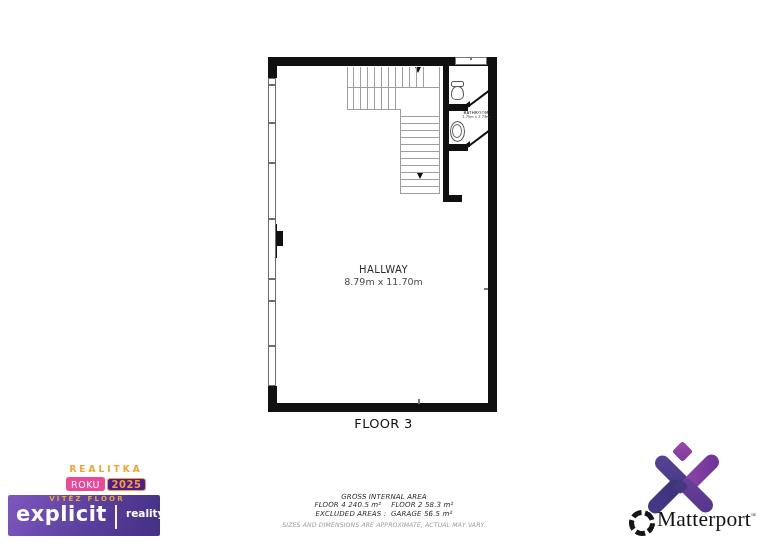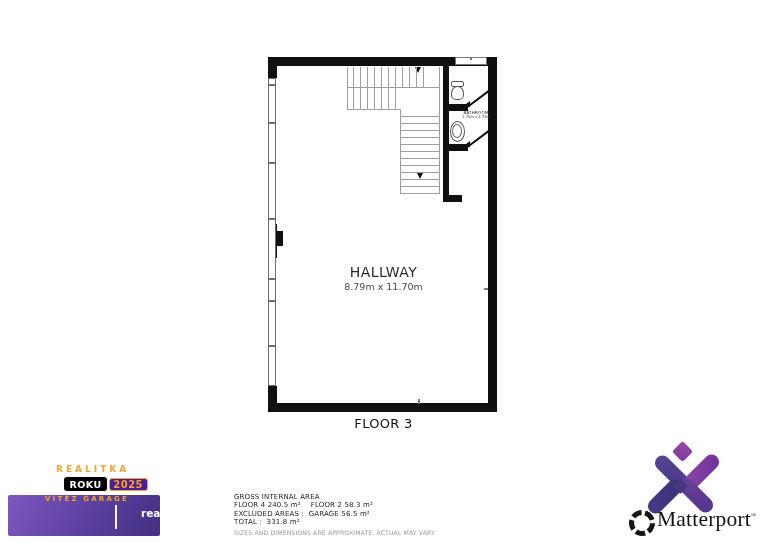--- a/index.html
+++ b/index.html
@@ -29,45 +29,45 @@
   .sink-inner{position:absolute;left:452px;top:124px;width:10px;height:14px;border:1px solid #6a6a6a;border-radius:50%;box-sizing:border-box;}
   
   .door{position:absolute;width:26px;height:1.6px;background:#111;}
   .door1{left:464.5px;top:98px;transform:rotate(-37deg);}
   .door2{left:464.5px;top:138px;transform:rotate(-37deg);}
   .wedge{position:absolute;width:8px;height:6px;background:#111;clip-path:polygon(0 100%,100% 100%,100% 0);}
   
   .arr{position:absolute;width:0;height:0;border-left:3.5px solid transparent;border-right:3.5px solid transparent;border-top:6px solid #111;}
   
   .room-label{position:absolute;text-align:center;color:#2b2b2b;}
-  .hallway-name{font-size:14px;letter-spacing:.4px;color:#2b2b2b;}
+  .hallway-name{font-size:10px;letter-spacing:.4px;color:#2b2b2b;}
   .hallway-dims{font-size:9.5px;color:#4a4a4a;margin-top:1px;}
   .bath-label{position:absolute;left:428px;top:110px;width:96px;text-align:center;transform:scale(.45);transform-origin:50% 0;}
   .bath-name{font-size:9px;color:#222;letter-spacing:.5px;}
   .bath-dims{font-size:8px;color:#444;}
   .floor-label{position:absolute;left:312px;top:416px;width:143px;text-align:center;font-size:13px;color:#111;letter-spacing:.3px;}
 
   
-  .summary{position:absolute;left:234px;top:493px;width:300px;color:#1f1f1f;}
+  .summary{position:absolute;left:234px;top:493px;width:300px;text-align:center;color:#1f1f1f;font-style:italic;}
   .fl{font-size:7px;line-height:8.3px;letter-spacing:.15px;white-space:pre;}
   .fl .gap{display:inline-block;width:10px;}
   .disclaimer{font-size:6.2px;color:#9b9b9b;margin-top:3px;letter-spacing:.1px;}
 
   
   .badge{position:absolute;left:8px;top:462px;width:152px;height:75px;}
-  .award-title{position:absolute;left:48px;top:2px;width:100px;font-size:9px;font-weight:bold;letter-spacing:3px;color:#F2A42C;}
+  .award-title{position:absolute;left:48px;top:2px;width:100px;text-align:center;font-size:9px;font-weight:bold;letter-spacing:3px;color:#F2A42C;}
   .tag-row{position:absolute;left:48px;top:15px;width:100px;display:flex;justify-content:center;align-items:center;gap:2px;}
-  .tag-roku{background:#000000;color:#fff;font-size:9.5px;font-weight:bold;padding:1.5px 5px;border-radius:3px;letter-spacing:.5px;}
+  .tag-roku{background:#ec4899;color:#fff;font-size:9.5px;font-weight:normal;padding:1.5px 5px;border-radius:3px;letter-spacing:.5px;}
   .tag-year{background:#4c1d95;color:#F2A42C;font-size:10px;font-weight:bold;padding:0 3.5px;border:1.5px solid #F2A42C;border-radius:3px;letter-spacing:.5px;}
   .purple-box{position:absolute;left:0;top:33px;width:152px;height:41px;border-radius:2px;
     background:linear-gradient(115deg,#7D57BF 0%,#5A3F9E 55%,#443083 100%);}
   .award-sub{position:absolute;left:20px;top:33px;width:118px;text-align:center;font-size:7px;font-weight:bold;letter-spacing:2.2px;color:#F2A42C;z-index:2;}
   .brand-name{position:absolute;left:8px;top:40px;color:#fff;font-size:21px;font-weight:bold;letter-spacing:.5px;z-index:2;}
   .brand-div{position:absolute;left:107px;top:43px;width:1.5px;height:24px;background:rgba(255,255,255,.95);z-index:2;}
-  .brand-right{position:absolute;left:113px;top:45px;color:#fff;font-size:10.5px;font-weight:600;z-index:2;padding-left:20px;}
+  .brand-right{position:absolute;left:98px;top:45px;color:#fff;font-size:10.5px;font-weight:600;z-index:2;padding-left:20px;}
 
   
   .mp-x{position:absolute;left:648px;top:434px;width:84px;height:84px;}
   .mp-arm{position:absolute;width:42px;height:15px;border-radius:7.5px;}
   .mp-ul{left:3px;top:30.5px;transform:rotate(45deg);background:linear-gradient(135deg,#5a4496,#453786);}
   .mp-ur{left:33px;top:29.5px;transform:rotate(-45deg);background:linear-gradient(135deg,#9046a8,#6b3198);}
   .mp-ll{left:-4px;top:54.5px;transform:rotate(-45deg);background:linear-gradient(135deg,#473a87,#3a3178);}
   .mp-lr{left:27px;top:53.5px;transform:rotate(45deg);background:linear-gradient(135deg,#6a4099,#52358d);}
   .mp-head{position:absolute;left:26.5px;top:9.5px;width:15px;height:15px;border-radius:3px;transform:rotate(45deg);background:linear-gradient(135deg,#9a4aa8,#7c3a9d);}
   .mp-core{position:absolute;left:26.5px;top:46.5px;width:11px;height:11px;border-radius:2px;transform:rotate(45deg);background:#45387f;}
@@ -167,32 +167,32 @@
       <div style="position: absolute; left: 268px; top: 278px; width: 8px; height: 1.5px; background: rgb(110, 110, 110);"></div>
       <div style="position: absolute; left: 268px; top: 300px; width: 8px; height: 1.5px; background: rgb(110, 110, 110);"></div>
       <div style="position: absolute; left: 268px; top: 345px; width: 8px; height: 1.5px; background: rgb(110, 110, 110);"></div>
     </div>
 </div>
 
 <div class="summary">
   <div class="fl">GROSS INTERNAL AREA</div>
   <div class="fl"><span>FLOOR 4 240.5 m²</span><span class="gap"></span><span>FLOOR 2 58.3 m²</span></div>
   <div class="fl">EXCLUDED AREAS :  GARAGE 56.5 m²</div>
-  <div class="fl">TOTAL :  331.8 m²</div>
   <div class="disclaimer">SIZES AND DIMENSIONS ARE APPROXIMATE, ACTUAL MAY VARY.</div>
 </div>
 
 <div class="badge">
   <div class="award-title">REALITKA</div>
   <div class="tag-row">
     <span class="tag-roku">ROKU</span>
     <span class="tag-year">2025</span>
   </div>
-  <div class="award-sub">VÍTĚZ GARAGE</div>
+  <div class="award-sub">VÍTĚZ FLOOR</div>
   <div class="purple-box"></div>
+  <div class="brand-name">explicit</div>
   <div class="brand-div"></div>
   <div class="brand-right">reality</div>
 </div>
 
 <div>
   <div class="mp-x">
     <div class="mp-arm mp-ul"></div>
     <div class="mp-arm mp-ur"></div>
     <div class="mp-arm mp-ll"></div>
     <div class="mp-arm mp-lr"></div>

